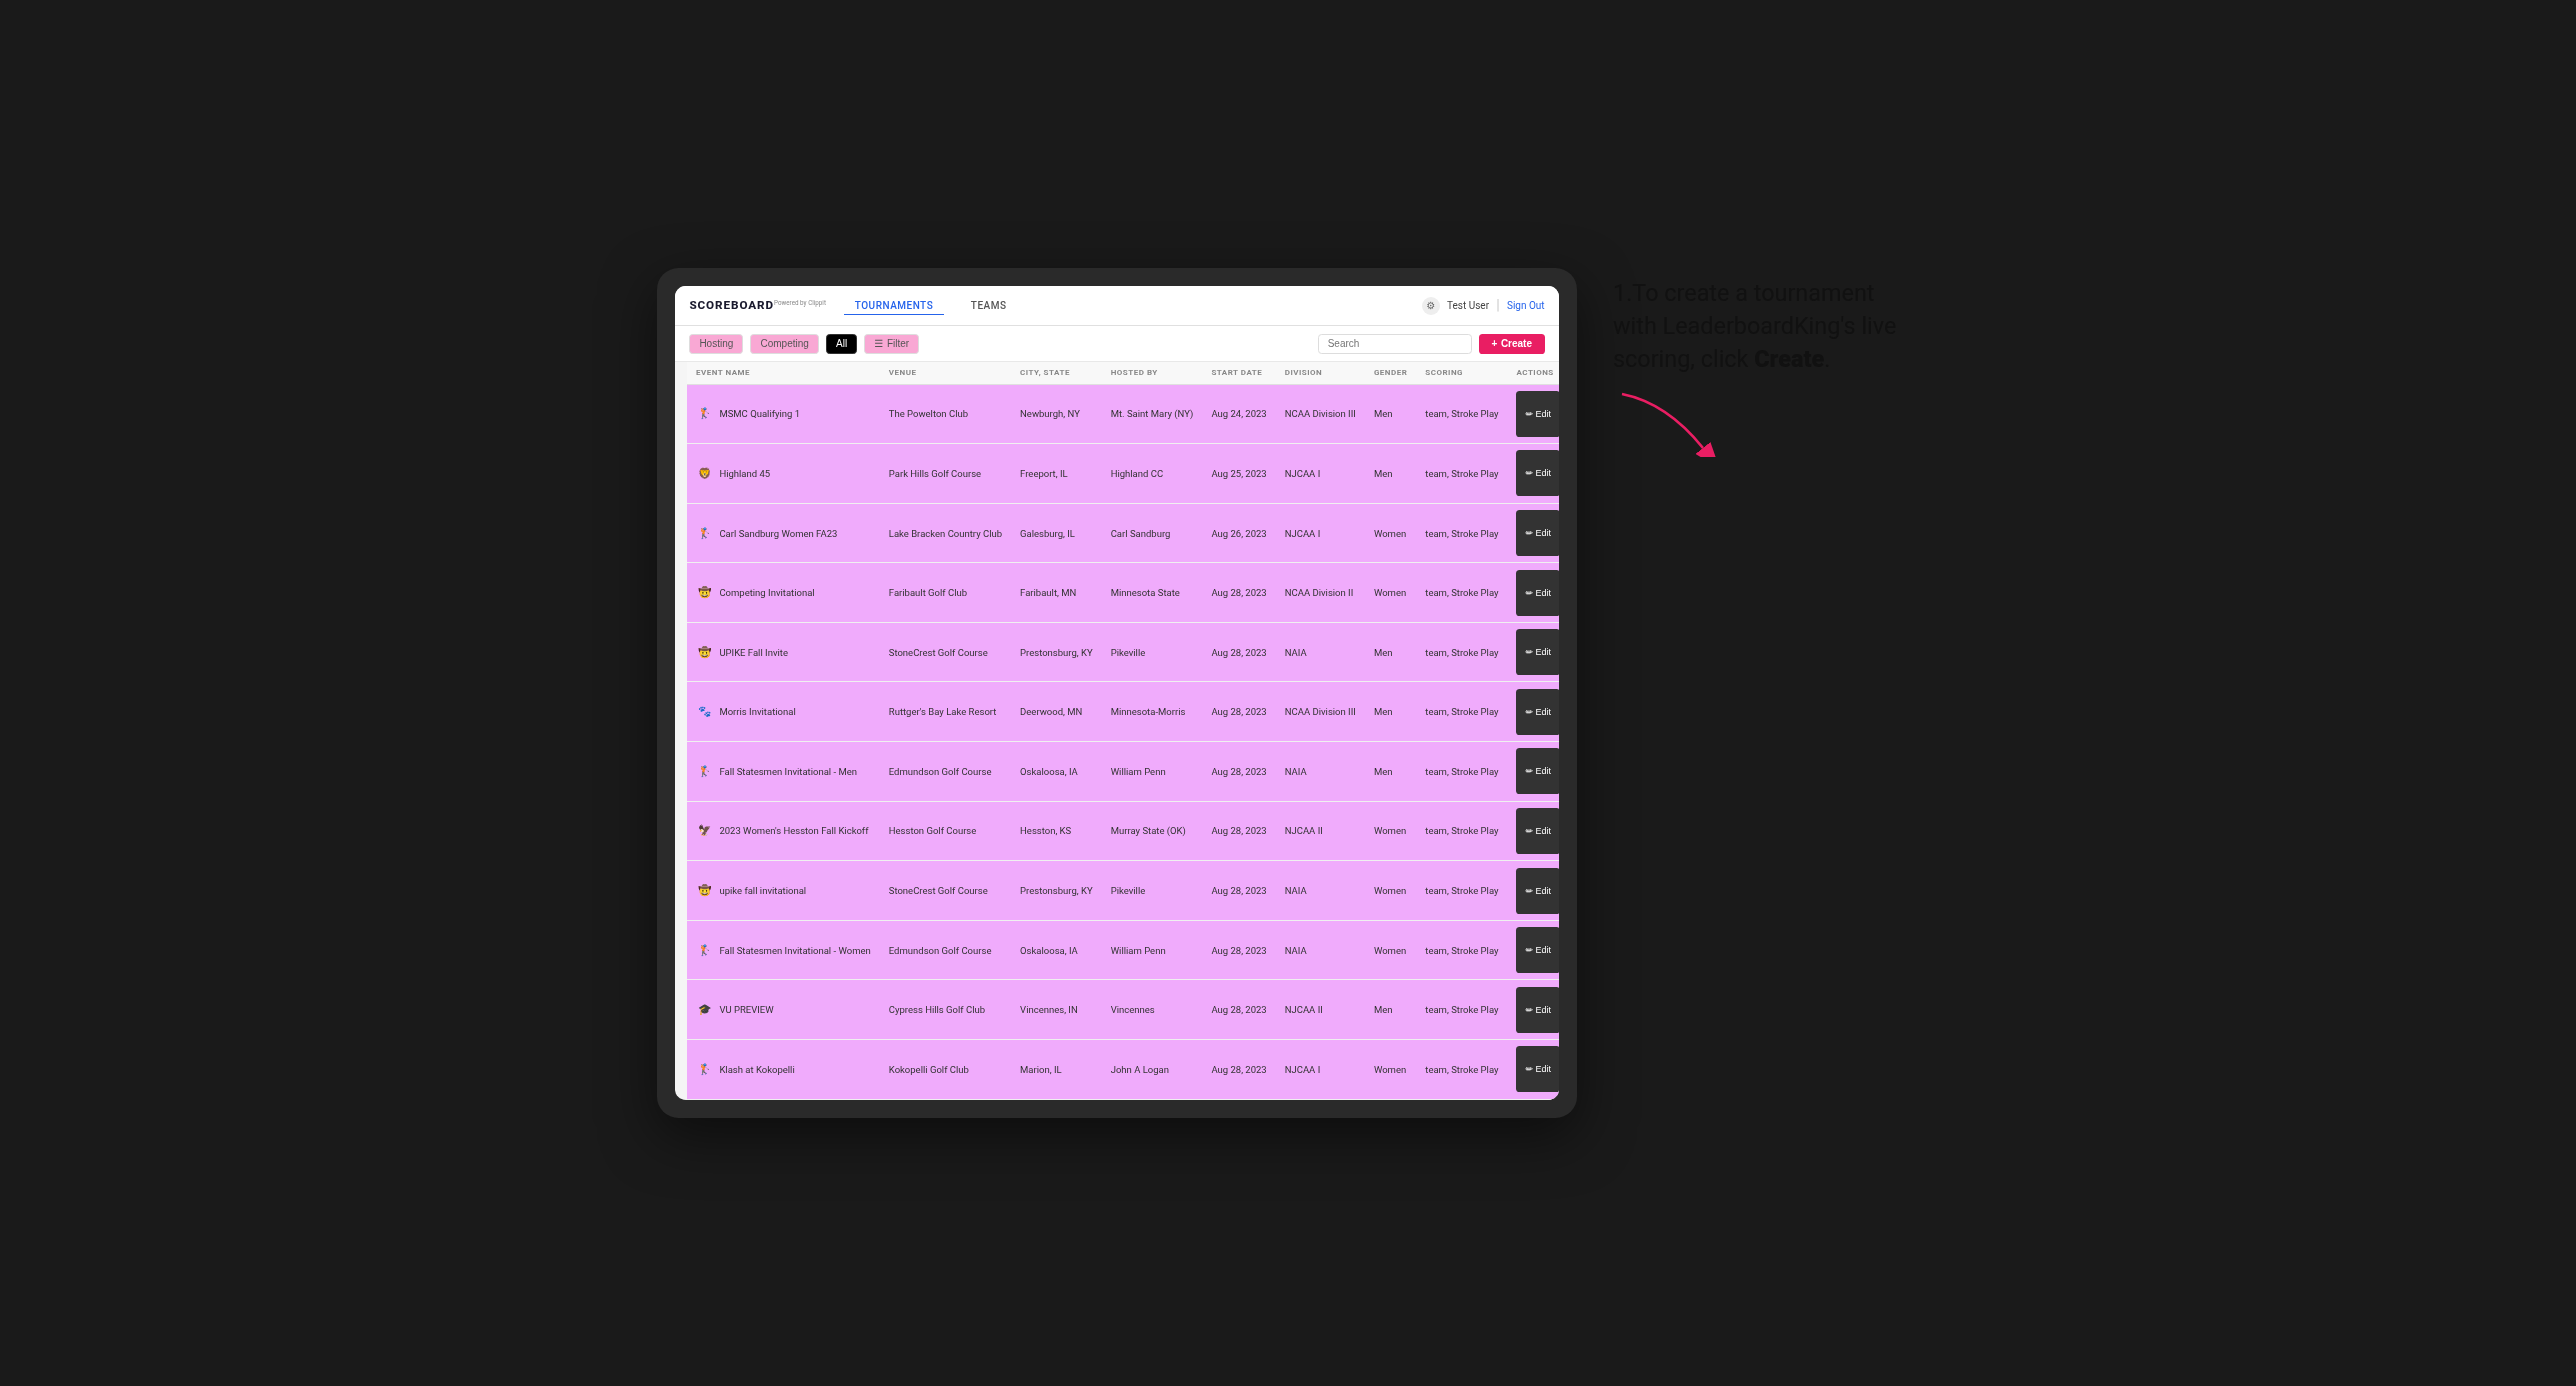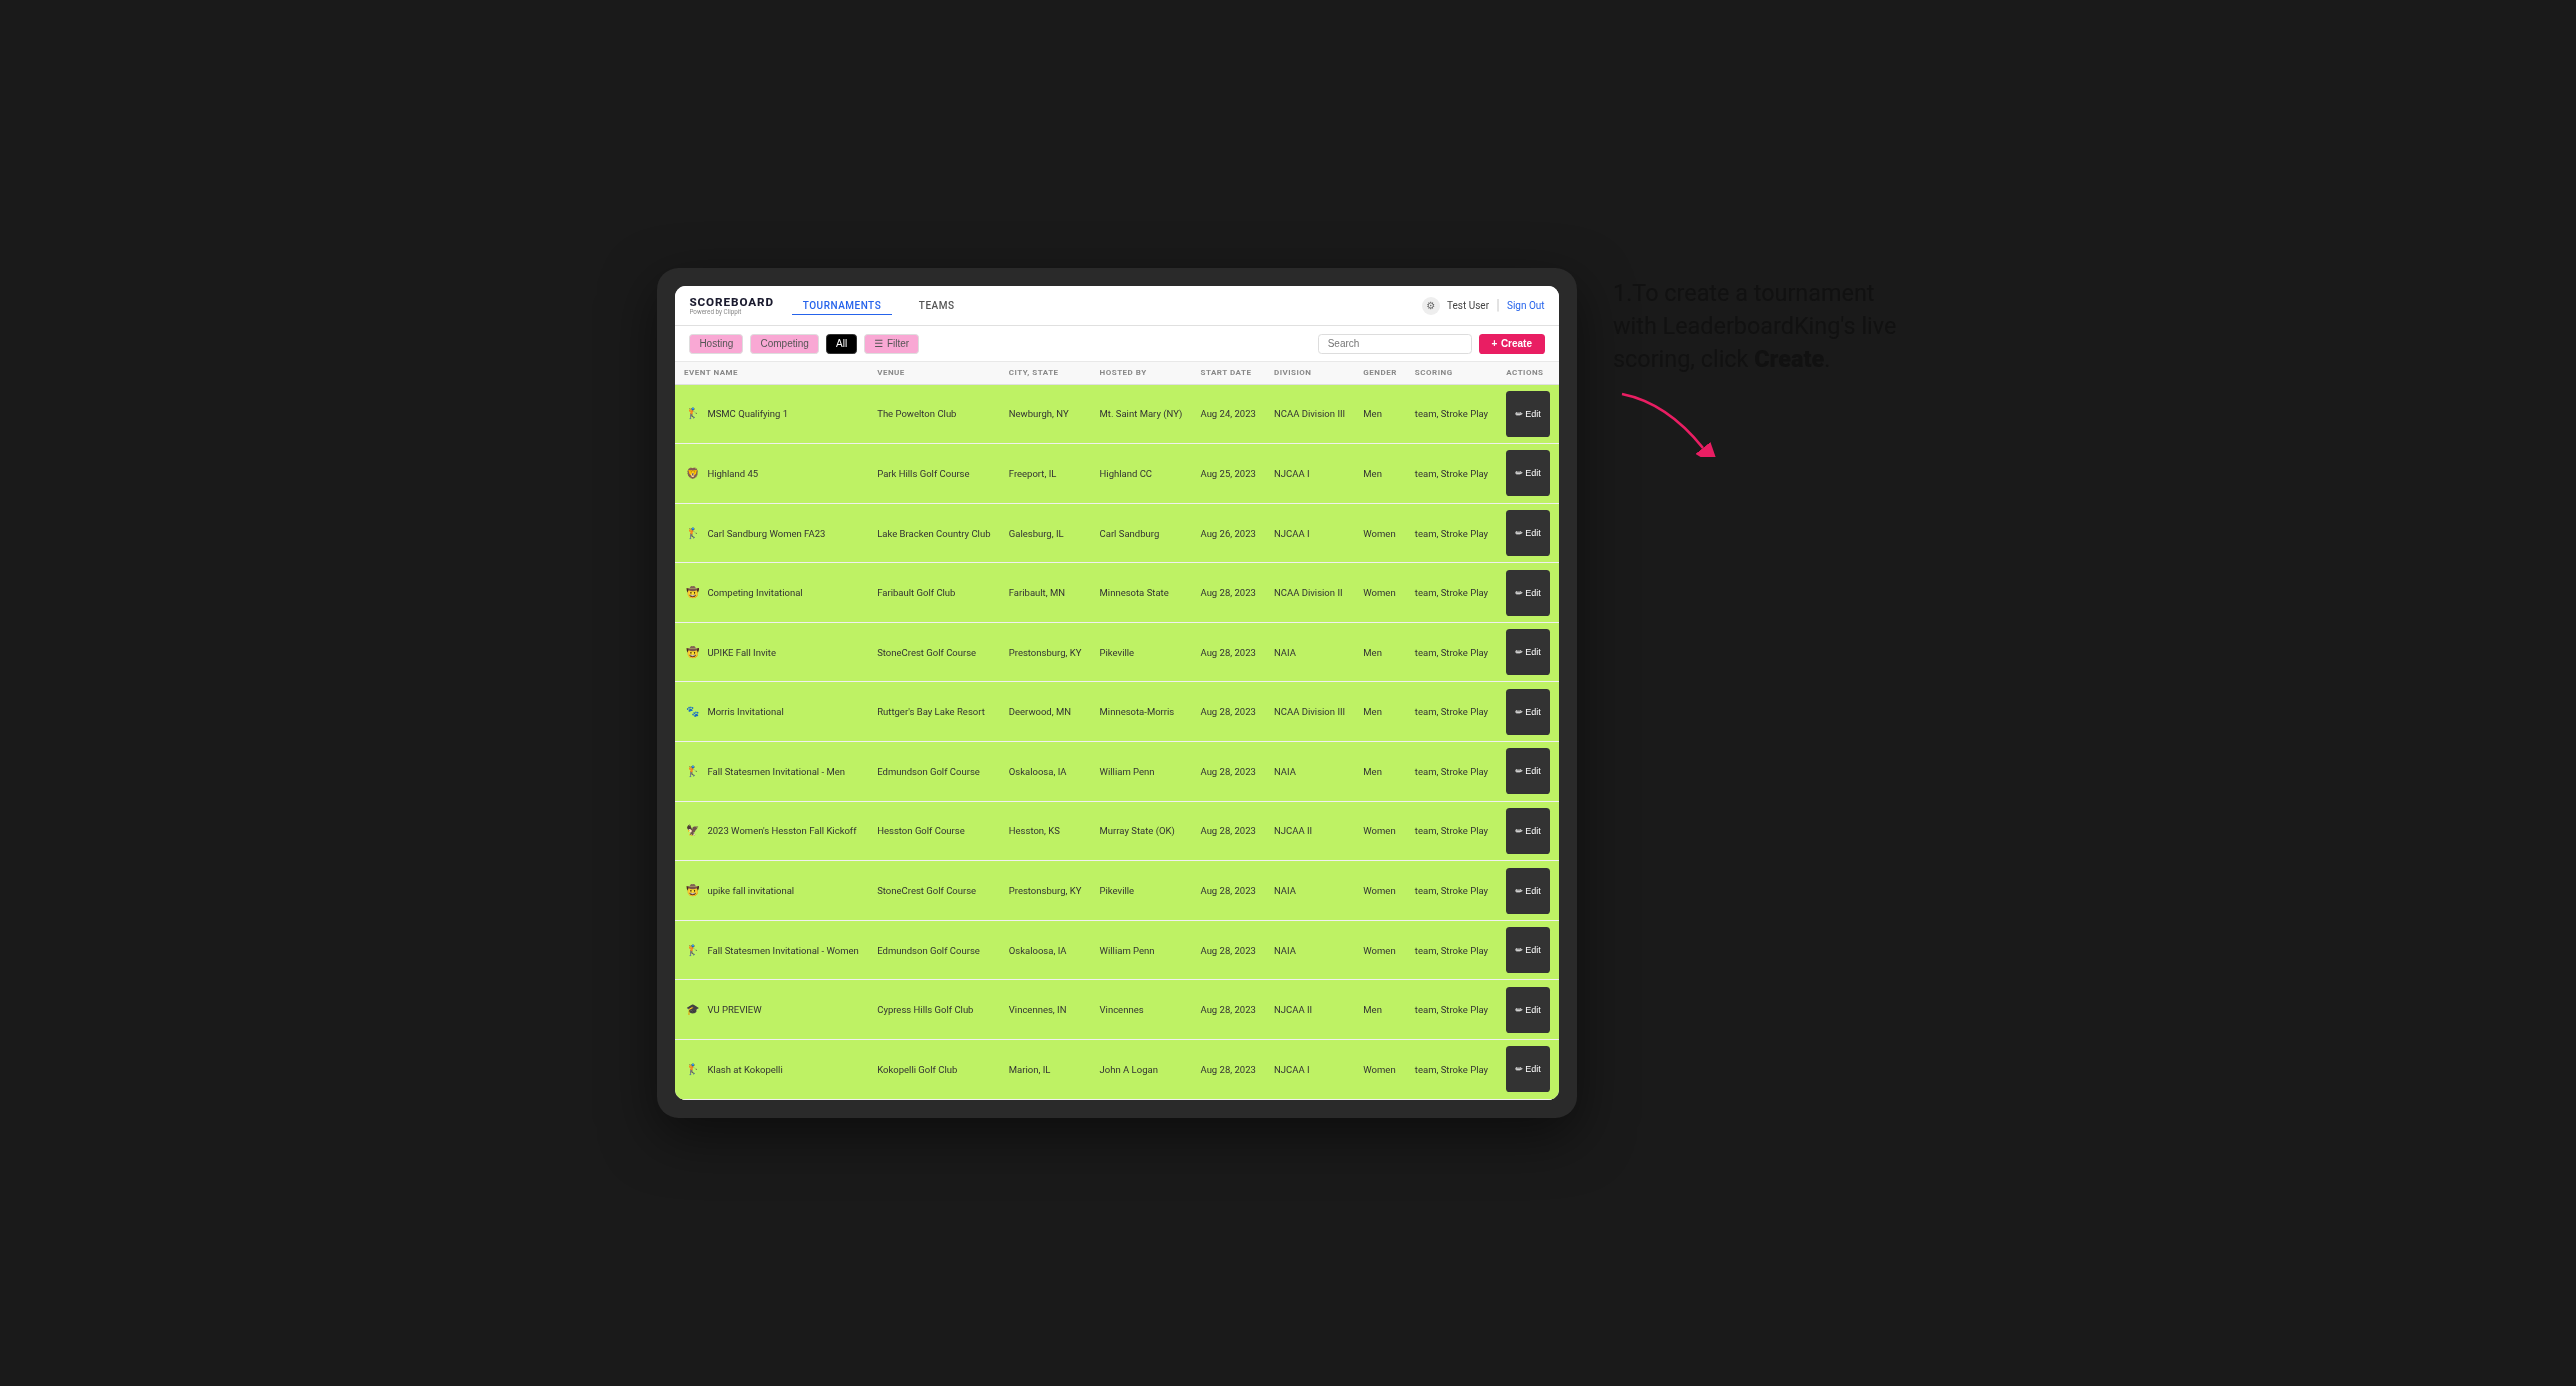--- a/index.html
+++ b/index.html
@@ -41,21 +41,21 @@
       display: flex;
       align-items: center;
       padding: 0 14.4px;
       height: 40px;
       border-bottom: 0.9px solid #e0e0e0;
       gap: 18px;
     }
 
     .brand {
       display: flex;
-      flex-direction: column;
+      flex-direction: row;
       line-height: 1;
     }
 
     .brand-title {
       font-size: 11.7px;
       font-weight: 800;
       letter-spacing: 0.9px;
       color: #1a1a2e;
     }
 
@@ -165,22 +165,23 @@
       padding: 4.5px 12.6px;
       font-size: 10px;
       font-weight: 600;
       cursor: pointer;
       display: flex;
       align-items: center;
       gap: 3.6px;
     }
 
     .table-container {
-      background: #bef264;
+      background: #f0abfc;
       overflow: auto;
+      margin-left: 12px;
     }
 
     table {
       width: 100%;
       border-collapse: collapse;
       font-size: 9.5px;
     }
 
     thead tr {
       background: #f8f8f8;

